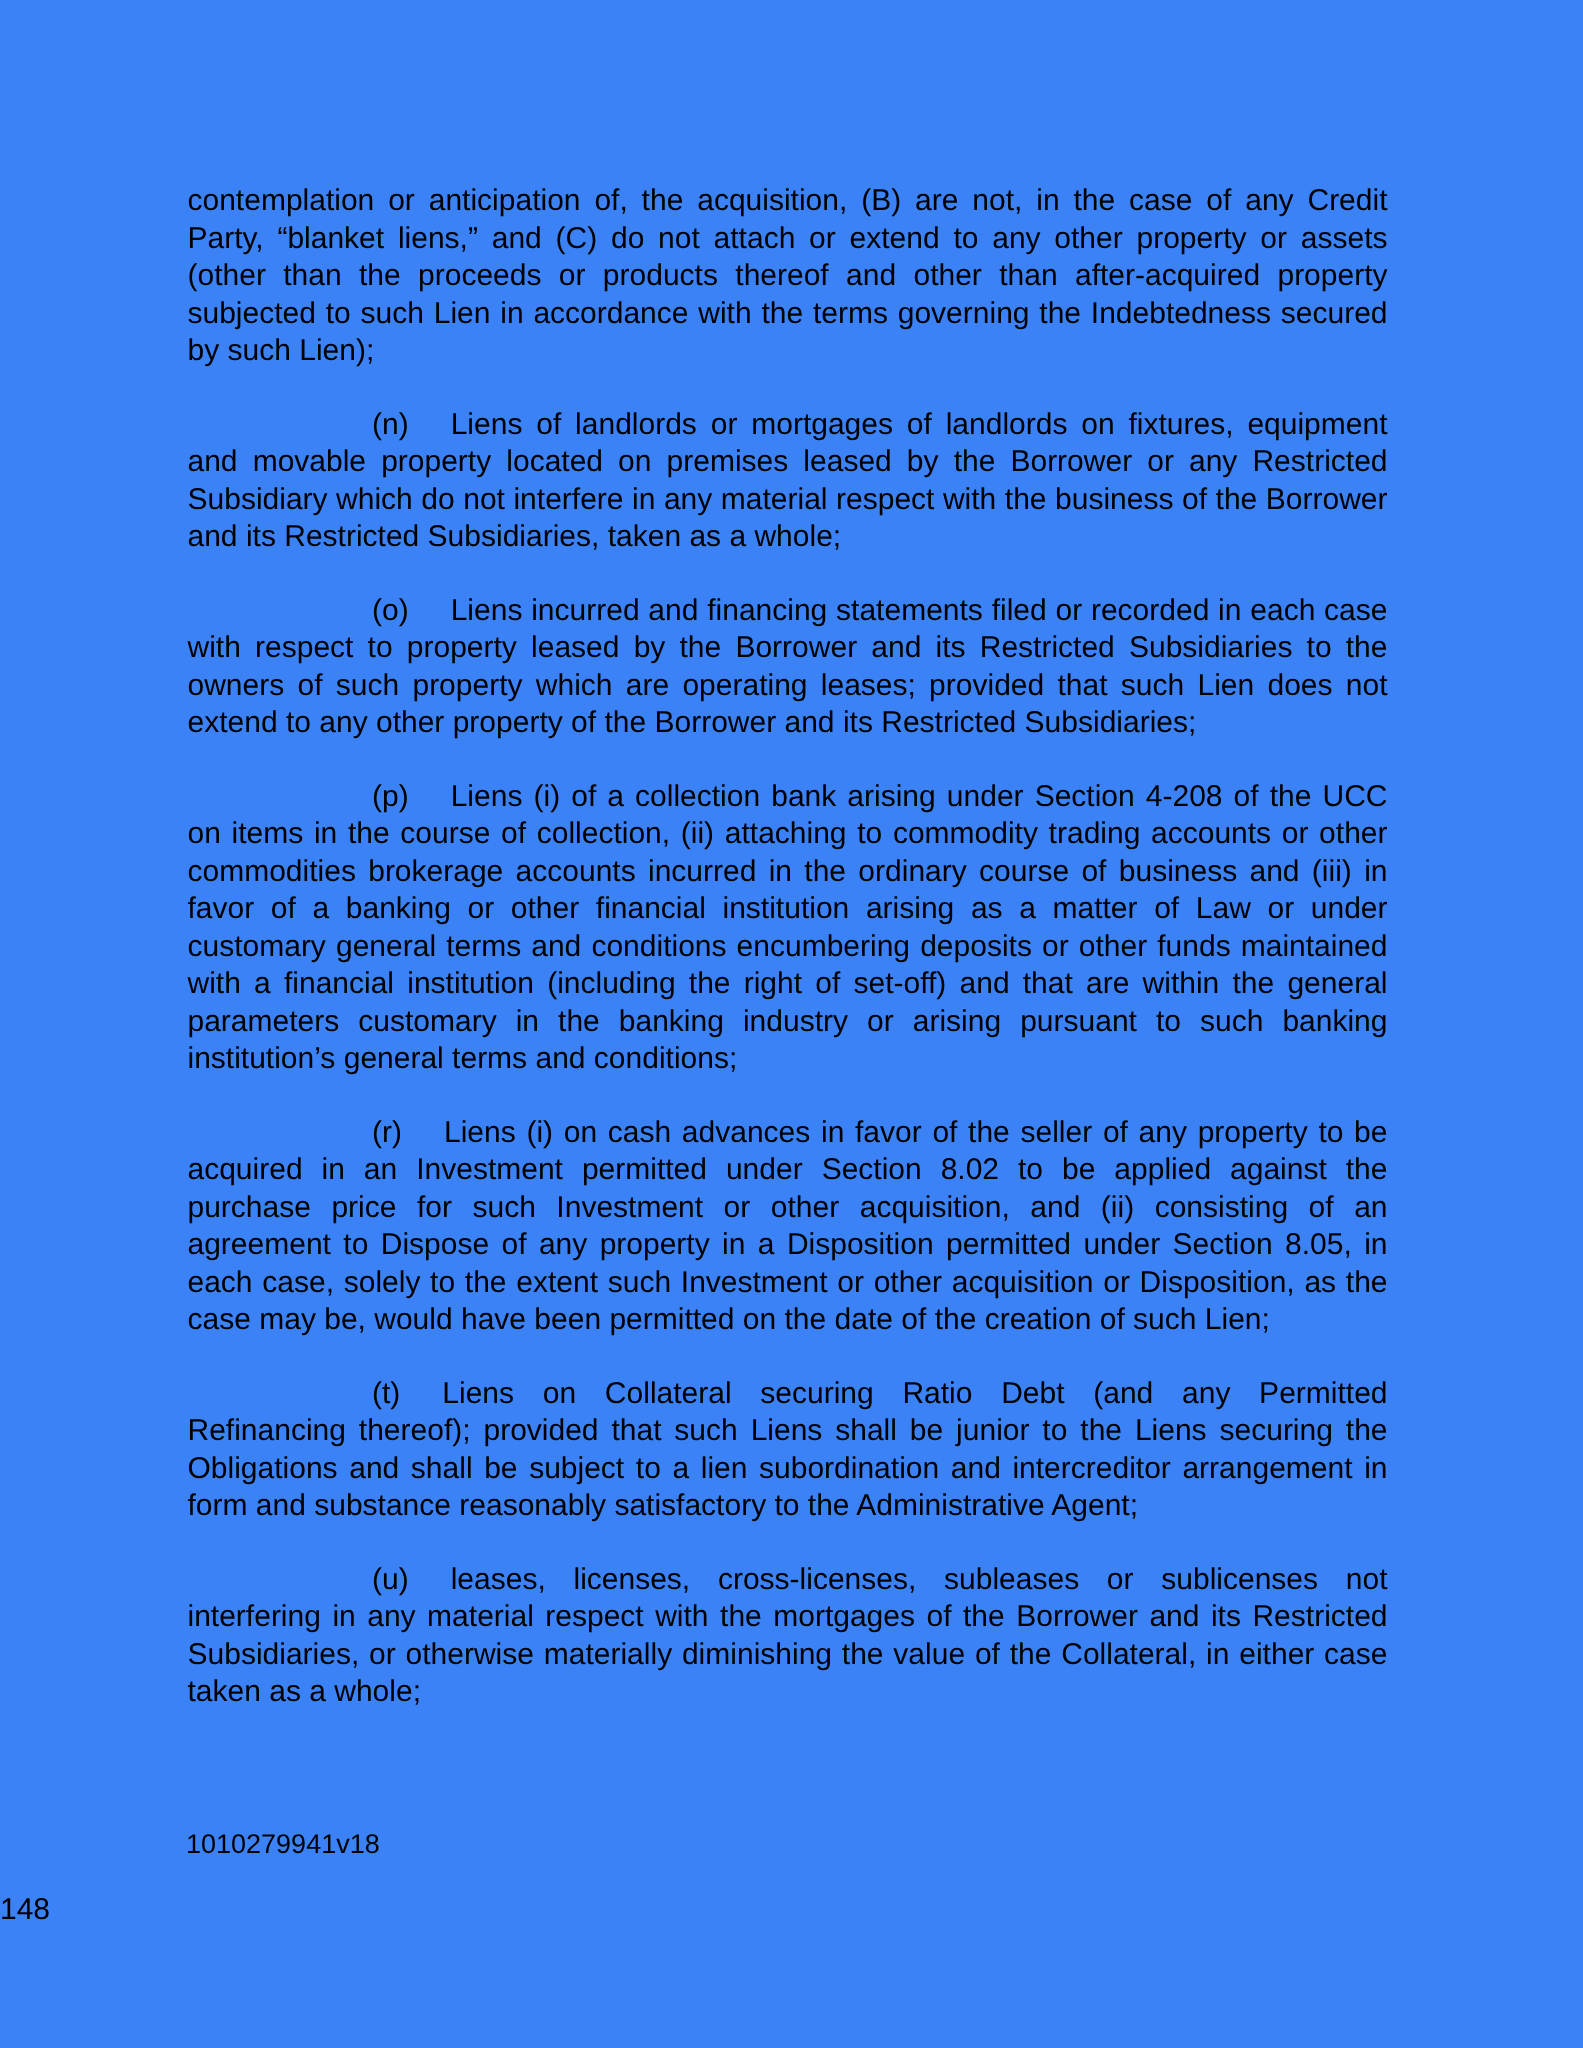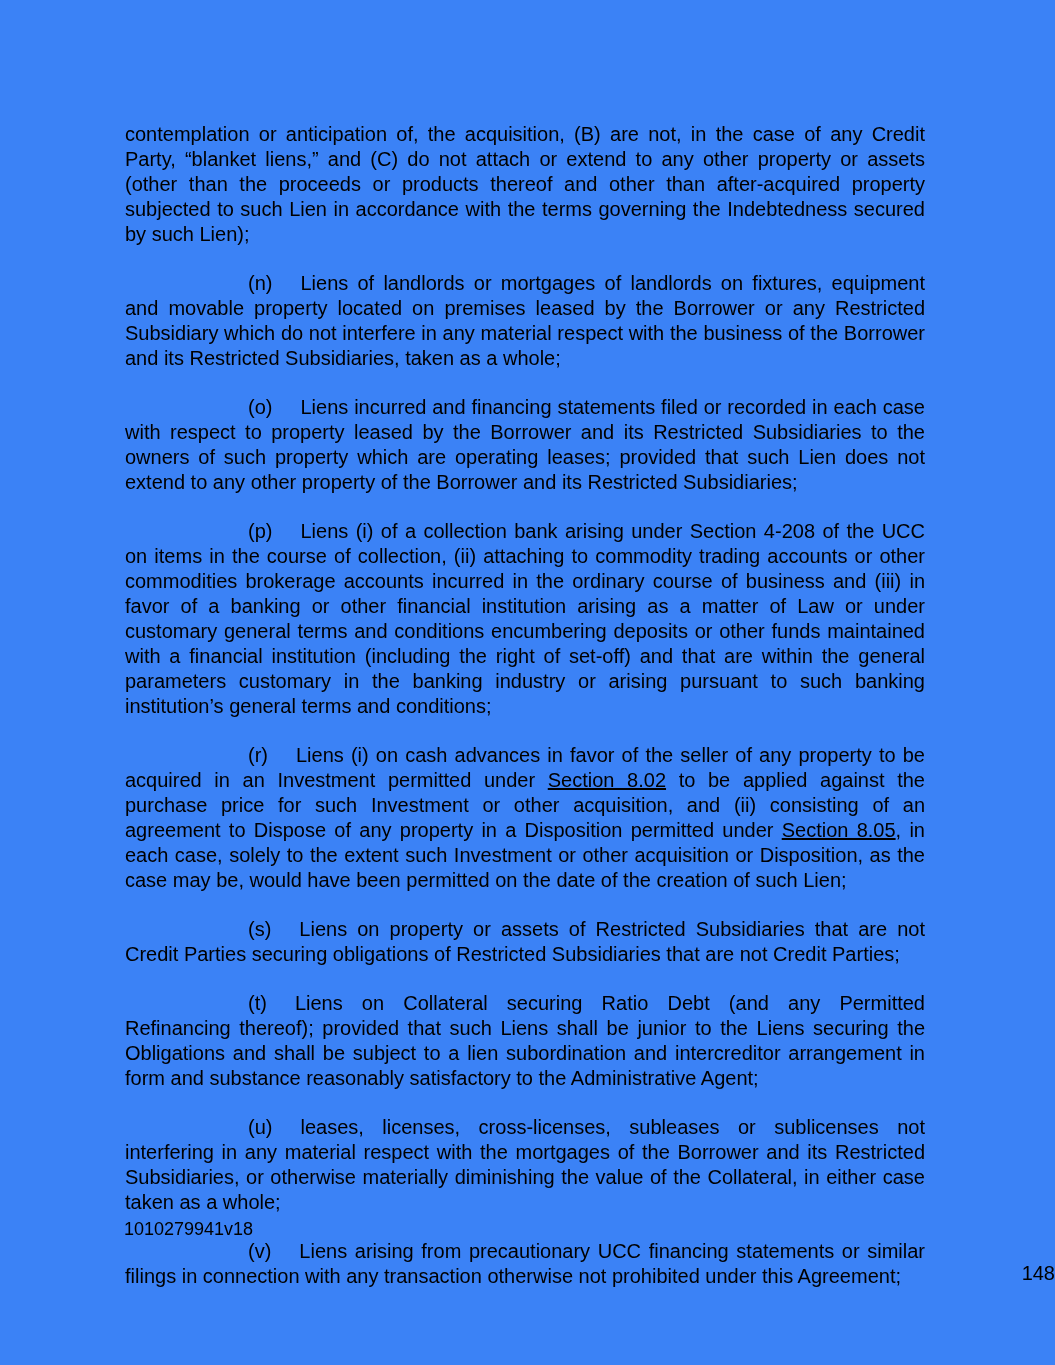--- a/index.html
+++ b/index.html
@@ -31,28 +31,27 @@
   }
   p.clause {
     text-indent: 123px;
     margin-top: 24px;
   }
   .tab {
     display: inline-block;
     width: 28px;
   }
   .u {
-    text-decoration: underline;
   }
   .page-number {
     position: absolute;
     left: 0;
     top: 1261px;
     width: 100%;
-    text-align: right;
+    text-align: left;
     font-size: 20px;
     line-height: 25px;
   }
   .footer-id {
     position: absolute;
     left: 124px;
     top: 1220px;
     font-size: 18px;
     line-height: 18px;
   }
@@ -67,26 +66,24 @@
 
     <p class="para clause"><span>(n)</span><span class="tab"></span><span>Liens of landlords or mortgages of landlords on fixtures, equipment and movable property located on premises leased by the Borrower or any Restricted Subsidiary which do not interfere in any material respect with the business of the Borrower and its Restricted Subsidiaries, taken as a whole;</span></p>
 
     <p class="para clause"><span>(o)</span><span class="tab"></span><span>Liens incurred and financing statements filed or recorded in each case with respect to property leased by the Borrower and its Restricted Subsidiaries to the owners of such property which are operating leases; provided that such Lien does not extend to any other property of the Borrower and its Restricted Subsidiaries;</span></p>
 
     <p class="para clause"><span>(p)</span><span class="tab"></span><span>Liens (i) of a collection bank arising under Section 4-208 of the UCC on items in the course of collection, (ii) attaching to commodity trading accounts or other commodities brokerage accounts incurred in the ordinary course of business and (iii) in favor of a banking or other financial institution arising as a matter of Law or under customary general terms and conditions encumbering deposits or other funds maintained with a financial institution (including the right of set-off) and that are within the general parameters customary in the banking industry or arising pursuant to such banking institution’s general terms and conditions;</span></p>
 
 
     <p class="para clause"><span>(r)</span><span class="tab"></span><span><span>Liens (i) on cash advances in favor of the seller of any property to be acquired in an Investment permitted under </span><span class="u">Section 8.02</span><span> to be applied against the purchase price for such Investment or other acquisition, and (ii) consisting of an agreement to Dispose of any property in a Disposition permitted under </span><span class="u">Section 8.05</span><span>, in each case, solely to the extent such Investment or other acquisition or Disposition, as the case may be, would have been permitted on the date of the creation of such Lien;</span></span></p>
 
-    <p class="para clause"><span>(s)</span><span class="tab"></span><span>Liens on property or assets of Restricted Subsidiaries that are not Credit Parties securing obligations of Restricted Subsidiaries that are not Credit Parties;</span></p>
 
     <p class="para clause"><span>(t)</span><span class="tab"></span><span>Liens on Collateral securing Ratio Debt (and any Permitted Refinancing thereof); provided that such Liens shall be junior to the Liens securing the Obligations and shall be subject to a lien subordination and intercreditor arrangement in form and substance reasonably satisfactory to the Administrative Agent;</span></p>
 
     <p class="para clause"><span>(u)</span><span class="tab"></span><span>leases, licenses, cross-licenses, subleases or sublicenses not interfering in any material respect with the mortgages of the Borrower and its Restricted Subsidiaries, or otherwise materially diminishing the value of the Collateral, in either case taken as a whole;</span></p>
 
-    <p class="para clause"><span>(v)</span><span class="tab"></span><span>Liens arising from precautionary UCC financing statements or similar filings in connection with any transaction otherwise not prohibited under this Agreement;</span></p>
 
   </div>
 
   <div class="page-number">148</div>
 
   <div class="footer-id">1010279941v18</div>
 </div>
 
 </body></html>

